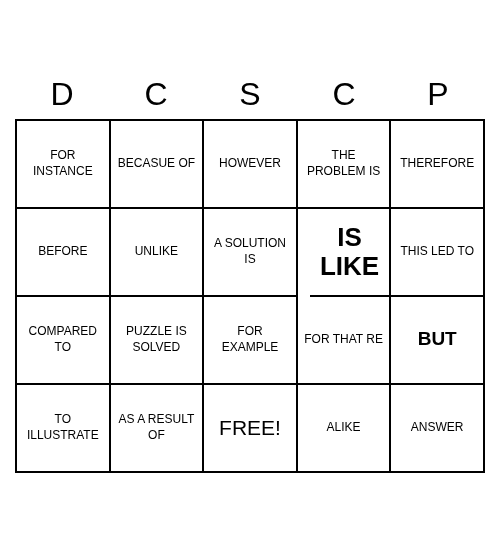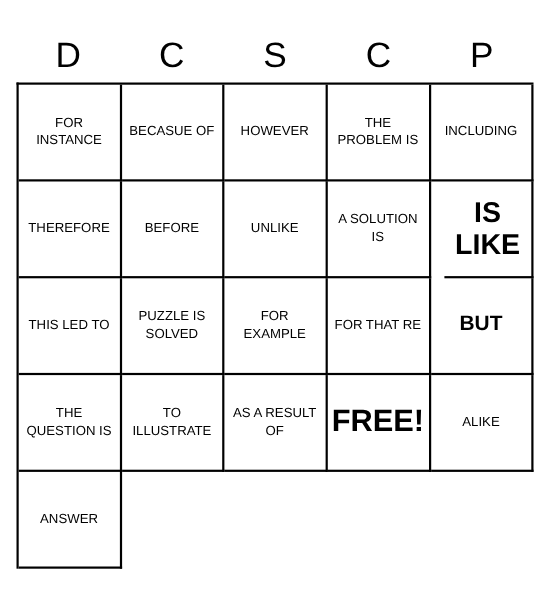--- a/index.html
+++ b/index.html
@@ -50,51 +50,50 @@
       font-size: 26px;
       font-weight: bold;
       line-height: 1.1;
       margin-left: 12px;
     }
     .cell.medium-text {
       font-size: 19px;
       font-weight: bold;
     }
     .cell.free {
-      font-size: 28px;
-      font-weight: bold;
+      font-size: 21px;
+      font-weight: normal;
     }
   </style>
 </head>
 <body>
 
 <div class="bingo-container">
   <div class="header-row">
   <div class="header-cell">D</div>
       <div class="header-cell">C</div>
       <div class="header-cell">S</div>
       <div class="header-cell">C</div>
       <div class="header-cell">P</div>
     </div>
   <div class="grid">
   <div class="cell">FOR INSTANCE</div>
       <div class="cell">BECASUE OF</div>
       <div class="cell">HOWEVER</div>
       <div class="cell">THE PROBLEM IS</div>
-      <div class="cell">INCLUDING</div>
       <div class="cell">THEREFORE</div>
       <div class="cell">BEFORE</div>
       <div class="cell">UNLIKE</div>
       <div class="cell">A SOLUTION IS</div>
       <div class="cell large-text">IS LIKE</div>
       <div class="cell">THIS LED TO</div>
+      <div class="cell">COMPARED TO</div>
       <div class="cell">PUZZLE IS SOLVED</div>
       <div class="cell">FOR EXAMPLE</div>
       <div class="cell">FOR THAT RE</div>
       <div class="cell medium-text">BUT</div>
-      <div class="cell">THE QUESTION IS</div>
       <div class="cell">TO ILLUSTRATE</div>
       <div class="cell">AS A RESULT OF</div>
       <div class="cell free">Free!</div>
       <div class="cell">ALIKE</div>
       <div class="cell">ANSWER</div>
     </div>
 </div>
 
 </body></html>

